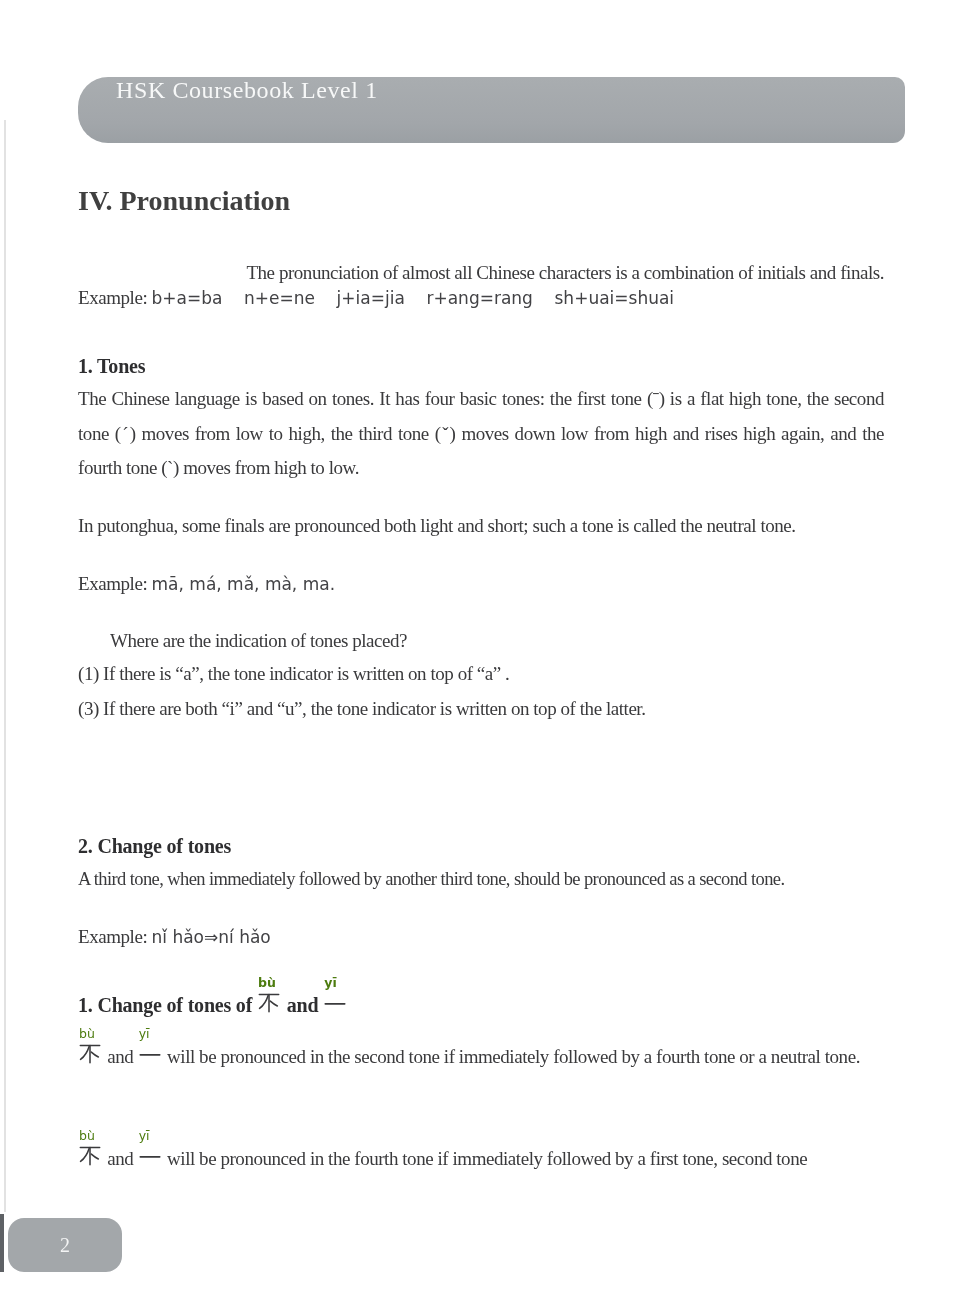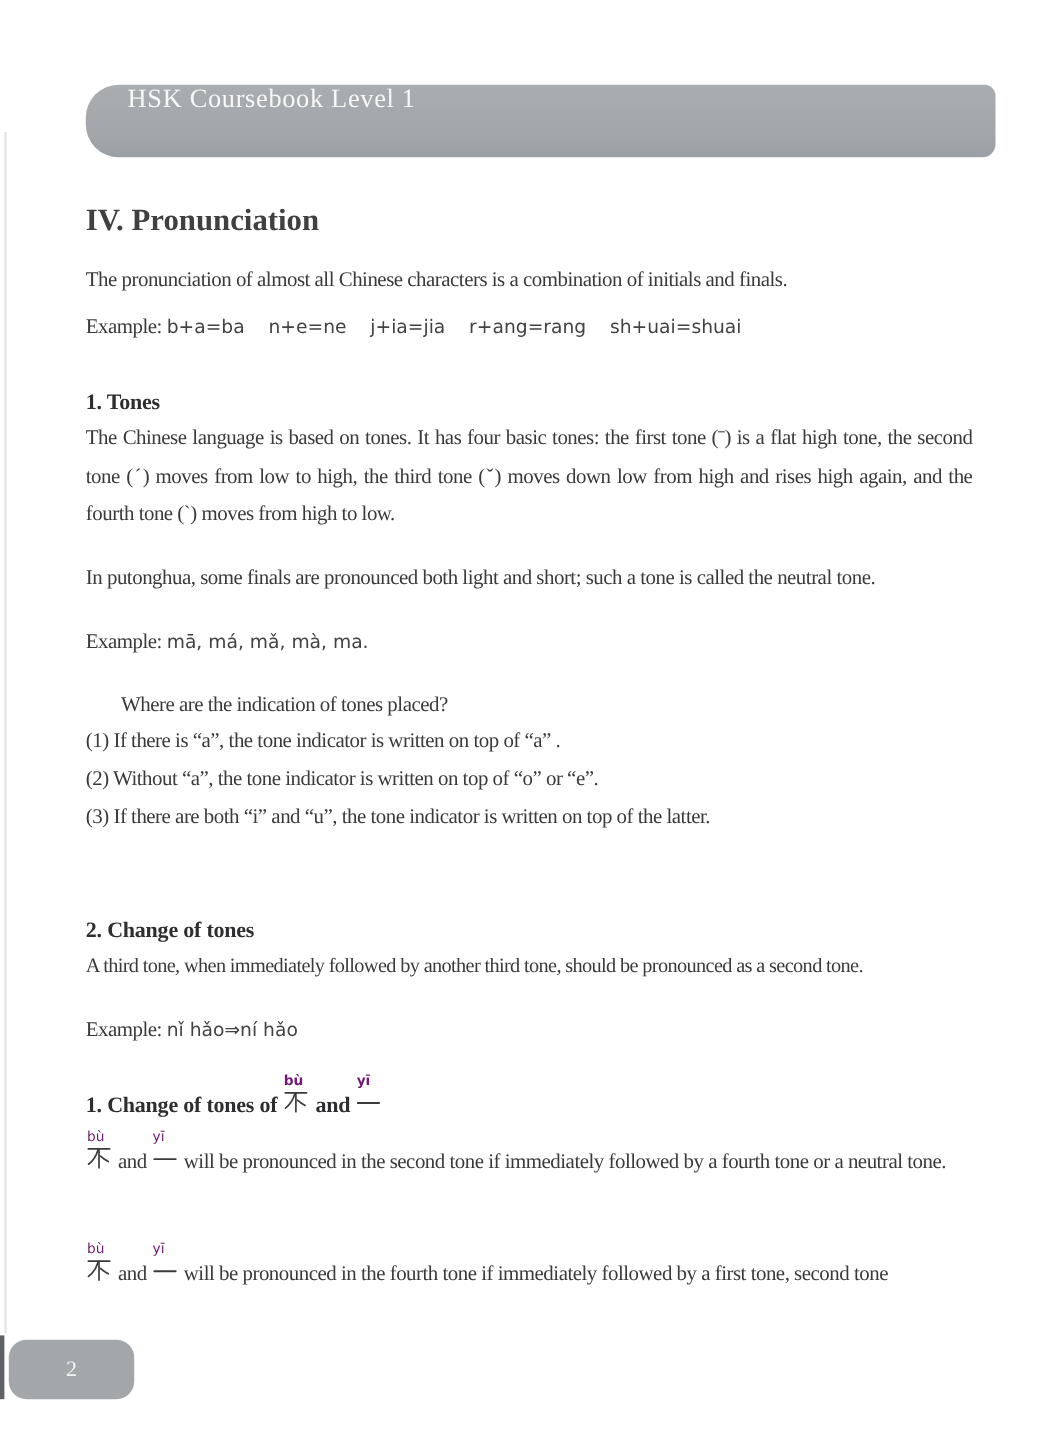--- a/index.html
+++ b/index.html
@@ -32,21 +32,21 @@
   .j{text-align:justify;}
   .page-title{left:78px;top:184px;font-size:28px;font-weight:bold;color:#404040;letter-spacing:0;}
   .h{font-weight:bold;font-size:20px;color:#2e2e30;letter-spacing:-0.2px;}
   .pinyin{font-family:"DejaVu Sans",sans-serif;font-size:17px;letter-spacing:0;white-space:pre-wrap;color:#424245;margin-top:36px;}
   .fit{font-size:18.5px;letter-spacing:-0.6px;}
   
   .rubyc{position:relative;display:inline-block;width:25px;height:22px;}
   .rubyc .rt{
     position:absolute;left:1px;top:-13px;
     font-family:"DejaVu Sans",sans-serif;font-size:12.5px;line-height:11px;
-    letter-spacing:0;color:#701a75;white-space:nowrap;
+    letter-spacing:0;color:#4d7c0f;white-space:nowrap;
   }
   .rubyc svg{position:absolute;left:1px;bottom:-1px;display:block;}
   .rubyc .sr{position:absolute;opacity:0;font-size:1px;pointer-events:none;}
   .hz{stroke:#3a3a3c;stroke-width:7;fill:none;stroke-linecap:round;}
   
   .badge{
     left:8px;top:1218px;width:114px;height:54px;background:#a3a7aa;
     border-radius:16px;display:flex;align-items:center;justify-content:center;
   }
   .badge-num{color:#f4f5f5;font-size:20px;letter-spacing:0;}
@@ -56,37 +56,36 @@
 
 <div class="abs edge-line"></div>
 <div class="abs spine-dark"></div>
 
 <div class="abs banner">
   <span class="banner-title">HSK Coursebook Level 1</span>
 </div>
 
 <div class="abs t page-title one">IV. Pronunciation</div>
 
-<div class="abs t one" style="top:238px;">The pronunciation of almost all Chinese characters is a combination of initials and finals.</div>
+<div class="abs t one" style="top:256px;text-align:right;">The pronunciation of almost all Chinese characters is a combination of initials and finals.</div>
 <div class="abs t one" style="top:281px;">
   <span>Example:</span>
   <span class="pinyin">b+a=ba    n+e=ne    j+ia=jia    r+ang=rang    sh+uai=shuai</span>
 </div>
 
 <div class="abs t h one" style="top:349px;">1. Tones</div>
 <div class="abs t j" style="top:382px;height:104px;">The Chinese language is based on tones. It has four basic tones: the first tone (ˉ) is a flat high tone, the second tone (ˊ) moves from low to high, the third tone (ˇ) moves down low from high and rises high again, and the fourth tone (ˋ) moves from high to low.</div>
 <div class="abs t one" style="top:509px;">In putonghua, some finals are pronounced both light and short; such a tone is called the neutral tone.</div>
 <div class="abs t one" style="top:567px;">
   <span>Example:</span>
   <span class="pinyin">mā, má, mǎ, mà, ma.</span>
 </div>
 <div class="abs t one" style="top:624px;margin-left:32px;">Where are the indication of tones placed?</div>
 <div class="abs t" style="top:657px;">
   <div class="one">(1) If there is “a”, the tone indicator is written on top of “a” .</div>
-  <div class="one">(2) Without “a”, the tone indicator is written on top of “o” or “e”.</div>
   <div class="one">(3) If there are both “i” and “u”, the tone indicator is written on top of the latter.</div>
 </div>
 
 <div class="abs t h one" style="top:829px;">2. Change of tones</div>
 <div class="abs t one fit" style="top:862px;">A third tone, when immediately followed by another third tone, should be pronounced as a second tone.</div>
 <div class="abs t one" style="top:920px;">
   <span>Example:</span>
   <span class="pinyin">nǐ hǎo⇒ní hǎo</span>
 </div>
 

